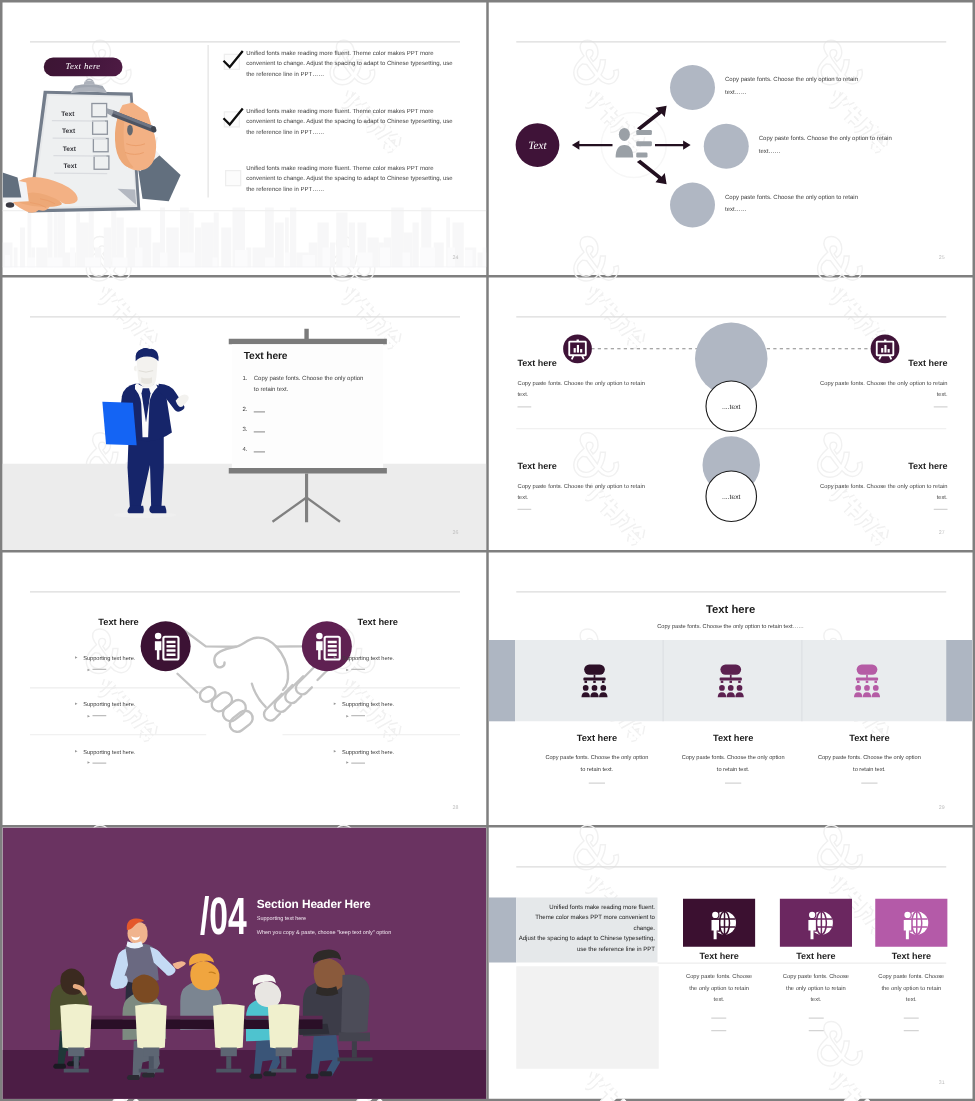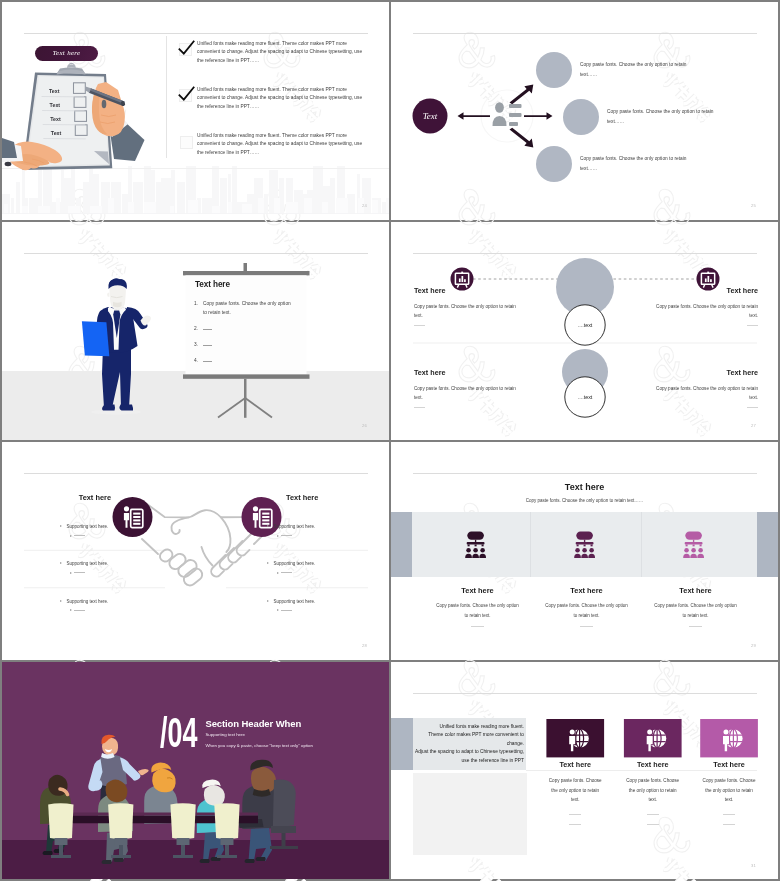--- a/index.html
+++ b/index.html
@@ -822,21 +822,21 @@
         </g>
         <g>
           <path d="M272 118 q14 -2 19 5 q3.5 4.5 2.6 12 l-1.7 28 q-10.5 2.6 -21 1 z" fill="#4c4c58"></path>
           <path d="M269 164 h25 v7 h-25 z" fill="#44444f"></path>
           <path d="M279.5 171 h4 v13 h-4 z" fill="#3e3e49"></path>
           <path d="M268 184 h28 v3 h-28 z" fill="#3e3e49"></path>
         </g>
       </g>
     </svg>
     <div class="s7num">/04</div>
-    <div class="s7h">Section Header When</div>
+    <div class="s7h">Section Header Here</div>
     <div class="s7s1">Supporting text here</div>
     <div class="s7s2">When you copy &amp; paste, choose "keep text only" option</div>
   </div>
   <div class="slide s8">
     <div class="topline"></div>
     <div class="s8gray1"></div>
     <div class="s8gray2"></div>
     <div class="s8gray3"></div>
     <div class="s8p">
       <div>Unified fonts make reading more fluent.</div>

